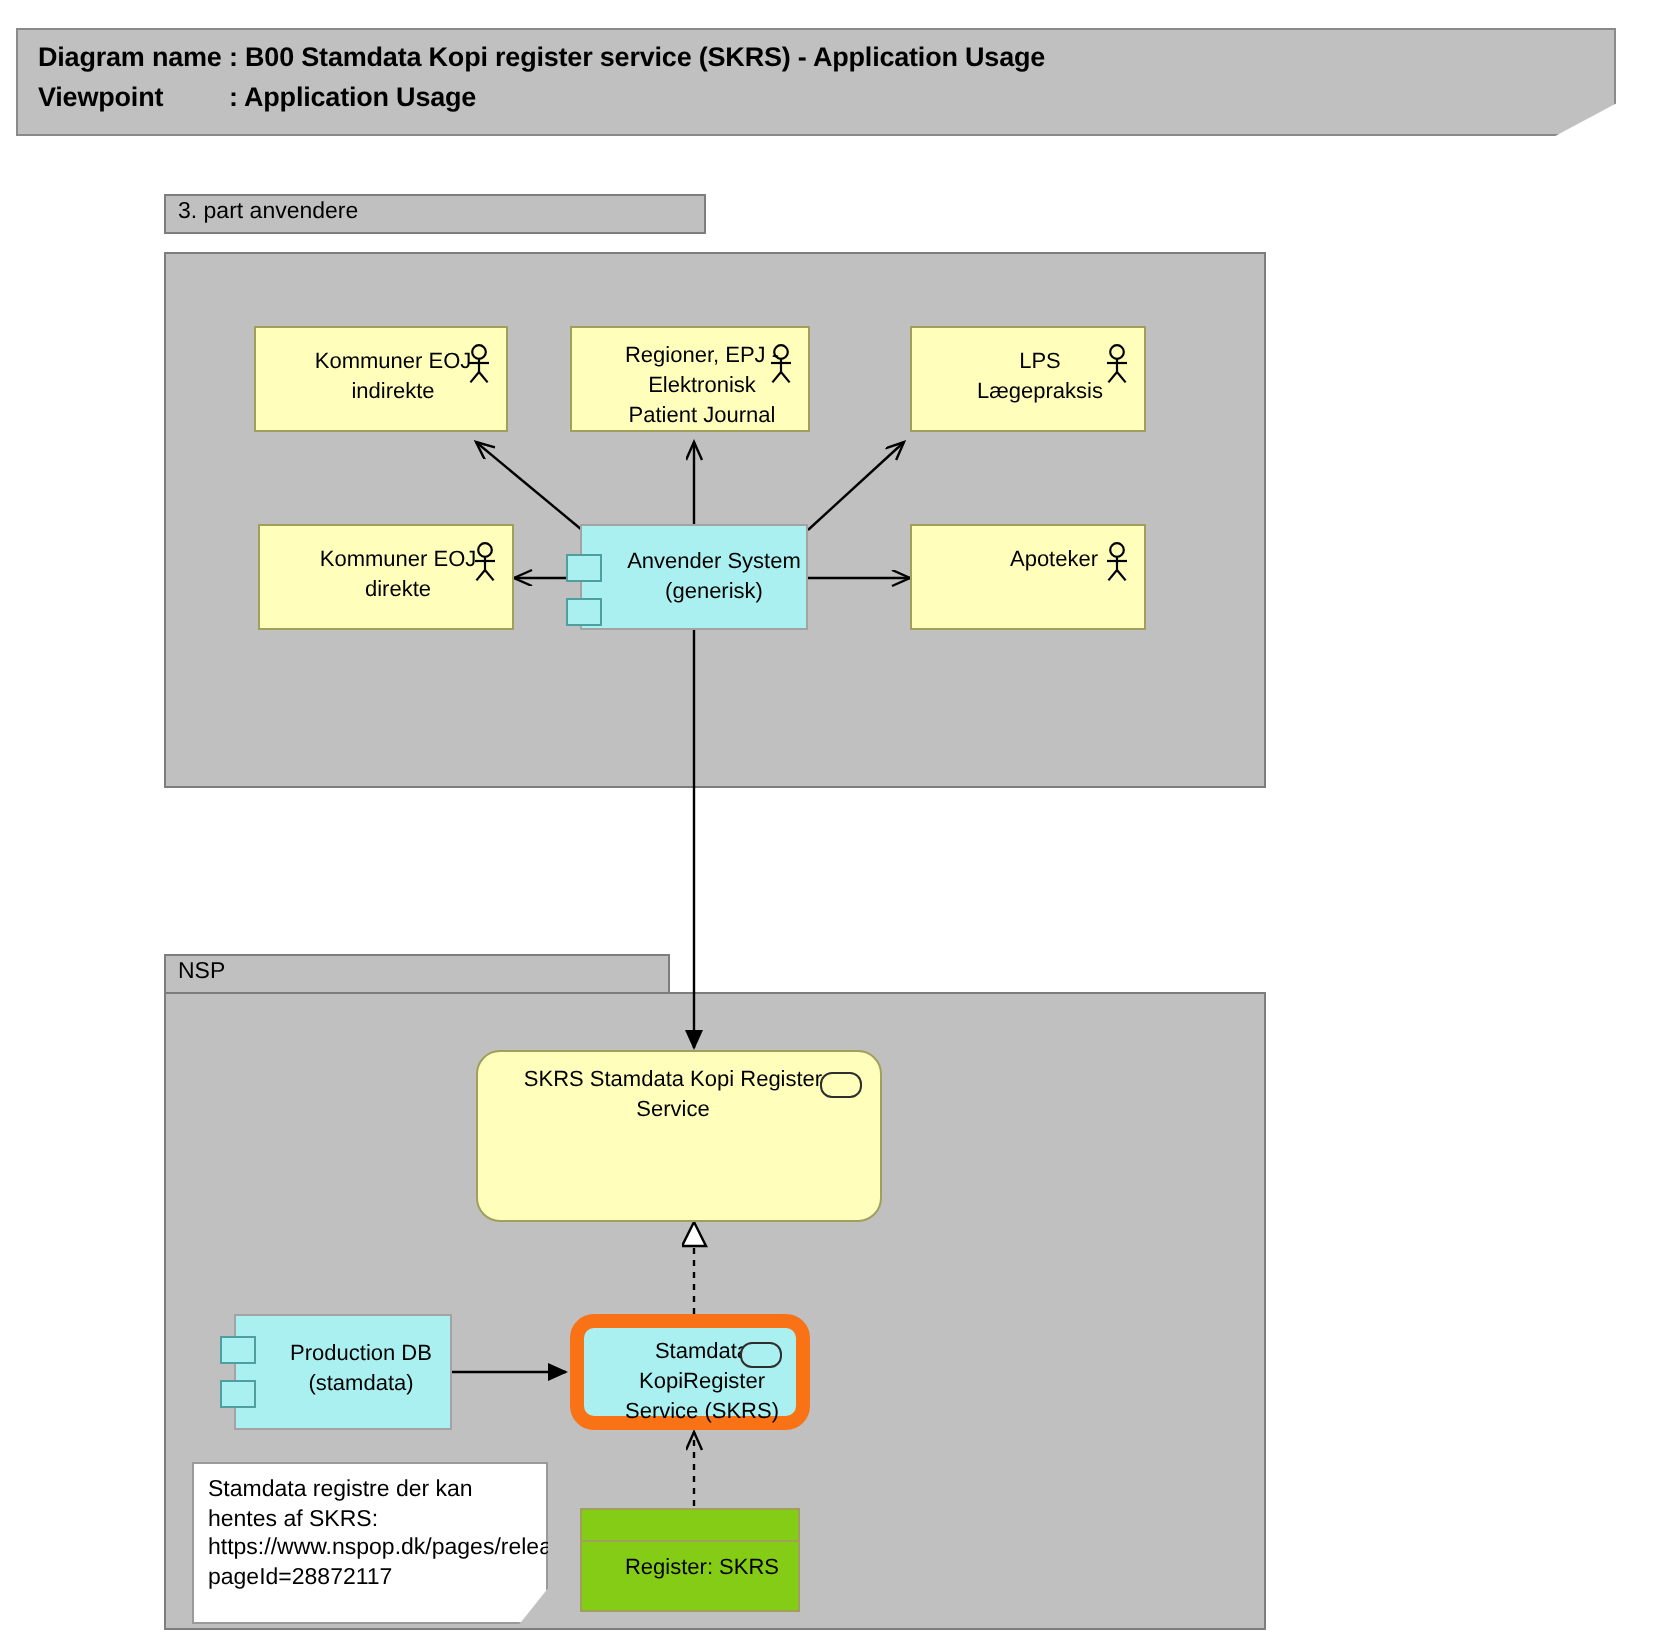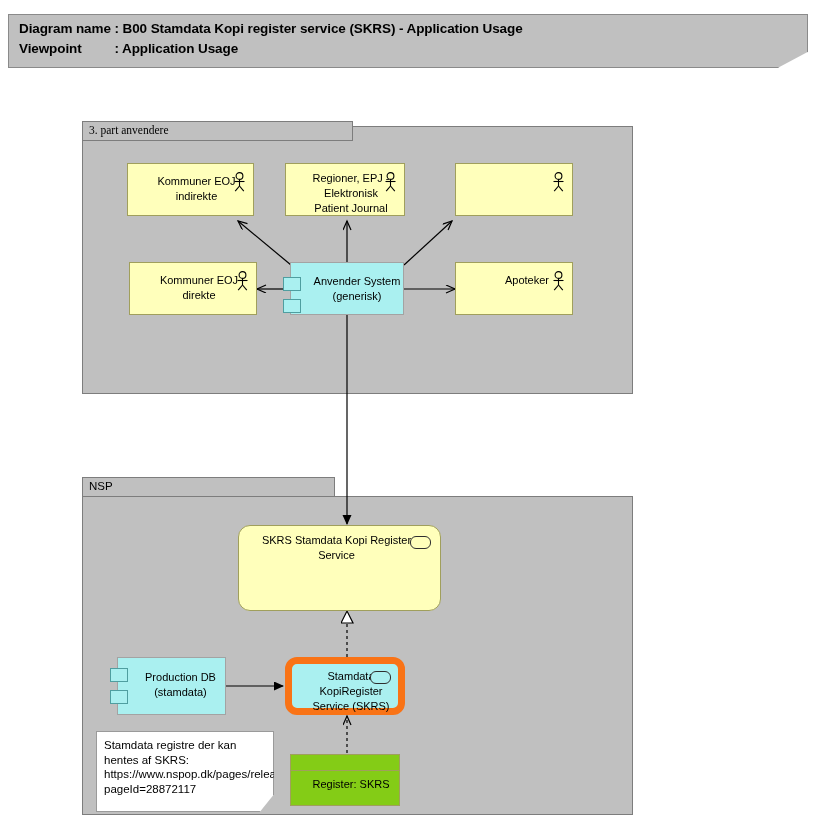--- a/index.html
+++ b/index.html
@@ -194,21 +194,21 @@
 <body>
 
 <div class="canvas">
 
   <div class="title-banner">
     <div class="title-line l1">Diagram name : B00 Stamdata Kopi register service (SKRS) - Application Usage</div>
     <div class="title-line l2">Viewpoint         : Application Usage</div>
   </div>
 
   <div class="group-body" style="left:82px; top:126px; width:551px; height:268px;"></div>
-  <div class="group-tab" style="left:82px; top:121px; width:271px; height:20px;font-family:Liberation Serif, serif;">
+  <div class="group-tab" style="left:82px; top:97px; width:271px; height:20px;">
     <span>3. part anvendere</span>
   </div>
 
   <div class="group-body" style="left:82px; top:496px; width:551px; height:319px;"></div>
   <div class="group-tab" style="left:82px; top:477px; width:253px; height:20px;">
     <span>NSP</span>
   </div>
 
   <svg class="links" viewBox="0 0 837 825" width="837" height="825">
     <defs>
@@ -264,20 +264,22 @@
     <svg class="actor-icon" viewBox="0 0 13 20">
       <circle cx="6.5" cy="4" r="3.4" fill="none" stroke="#000" stroke-width="1.1"></circle>
       <line x1="6.5" y1="7.6" x2="6.5" y2="14" stroke="#000" stroke-width="1.1"></line>
       <line x1="1.5" y1="9.5" x2="11.5" y2="9.5" stroke="#000" stroke-width="1.1"></line>
       <line x1="6.5" y1="14" x2="2.2" y2="19.2" stroke="#000" stroke-width="1.1"></line>
       <line x1="6.5" y1="14" x2="10.8" y2="19.2" stroke="#000" stroke-width="1.1"></line>
     </svg>
   </div>
 
   <div class="node box-actor" style="left:455px; top:163px; width:118px; height:53px;">
+    <div class="node-label" style="white-space:pre-line;">LPS
+Lægepraksis</div>
     <svg class="actor-icon" viewBox="0 0 13 20">
       <circle cx="6.5" cy="4" r="3.4" fill="none" stroke="#000" stroke-width="1.1"></circle>
       <line x1="6.5" y1="7.6" x2="6.5" y2="14" stroke="#000" stroke-width="1.1"></line>
       <line x1="1.5" y1="9.5" x2="11.5" y2="9.5" stroke="#000" stroke-width="1.1"></line>
       <line x1="6.5" y1="14" x2="2.2" y2="19.2" stroke="#000" stroke-width="1.1"></line>
       <line x1="6.5" y1="14" x2="10.8" y2="19.2" stroke="#000" stroke-width="1.1"></line>
     </svg>
   </div>
 
   <div class="node box-actor" style="left:129px; top:262px; width:128px; height:53px;">

